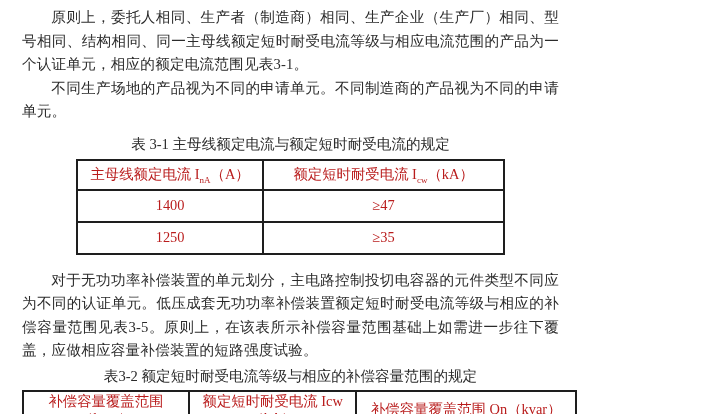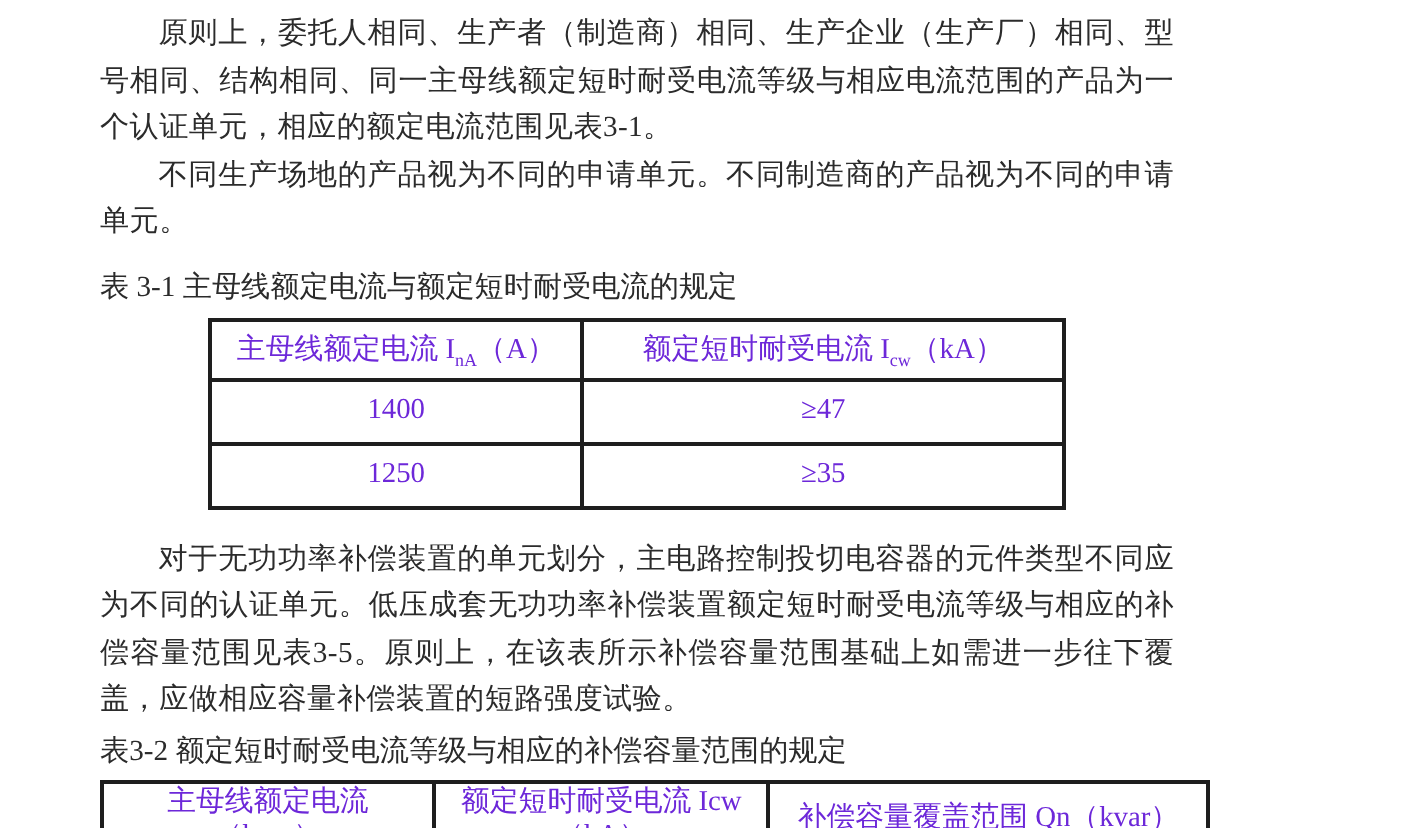--- a/index.html
+++ b/index.html
@@ -10,43 +10,43 @@
     background: #ffffff;
     font-family: "Liberation Serif", "DejaVu Serif", serif;
     color: #2b2b2b;
     overflow: hidden;
   }
   .page {
     width: 580px;
     height: 414px;
     padding: 6px 21px 0 22px;
     background: #ffffff;
-    margin-left: 28px;
   }
   .para {
     margin: 0;
     font-size: 14.6px;
     line-height: 23.5px;
     text-align: justify;
     text-indent: 2em;
     word-break: break-all;
     letter-spacing: 0.2px;
   }
   .table-caption {
     font-size: 14.6px;
     line-height: 22px;
+    text-align: center;
     margin: 0;
   }
   .caption-1 { margin-top: 9px; margin-bottom: 4px; }
   .caption-2 { margin-top: 2px; }
   table {
     border-collapse: collapse;
     table-layout: fixed;
     font-size: 14.4px;
-    color: #6d28d9;
+    color: #b91c1c;
   }
   .table-1 {
     width: 429px;
     margin: 0 auto;
   }
   .table-1 th, .table-1 td {
     border: 2px solid #1e1e1e;
     text-align: center;
     vertical-align: middle;
     font-weight: normal;
@@ -119,21 +119,21 @@
 
   <table class="table-2">
     <colgroup>
       <col class="t2-col-1">
       <col class="t2-col-2">
       <col class="t2-col-3">
     </colgroup>
     <thead>
       <tr>
         <th>
-          <div class="hdr-line">主母线额定电流</div>
+          <div class="hdr-line">补偿容量覆盖范围</div>
           <div class="hdr-line">（kvar）</div>
         </th>
         <th>
           <div class="hdr-line">额定短时耐受电流 Icw</div>
           <div class="hdr-line">（kA）</div>
         </th>
         <th>
           <div class="hdr-line">补偿容量覆盖范围 Qn（kvar）</div>
           <div class="hdr-line"></div>
         </th>

